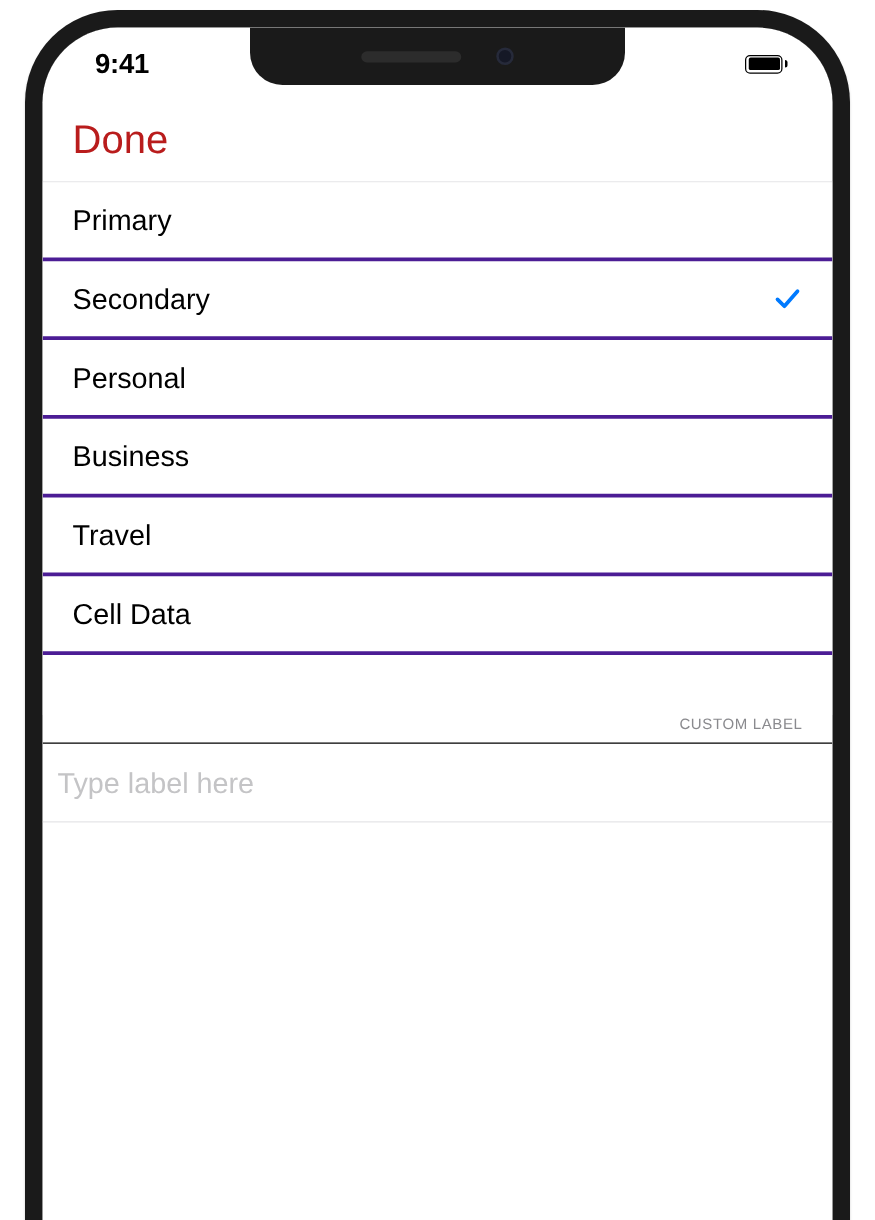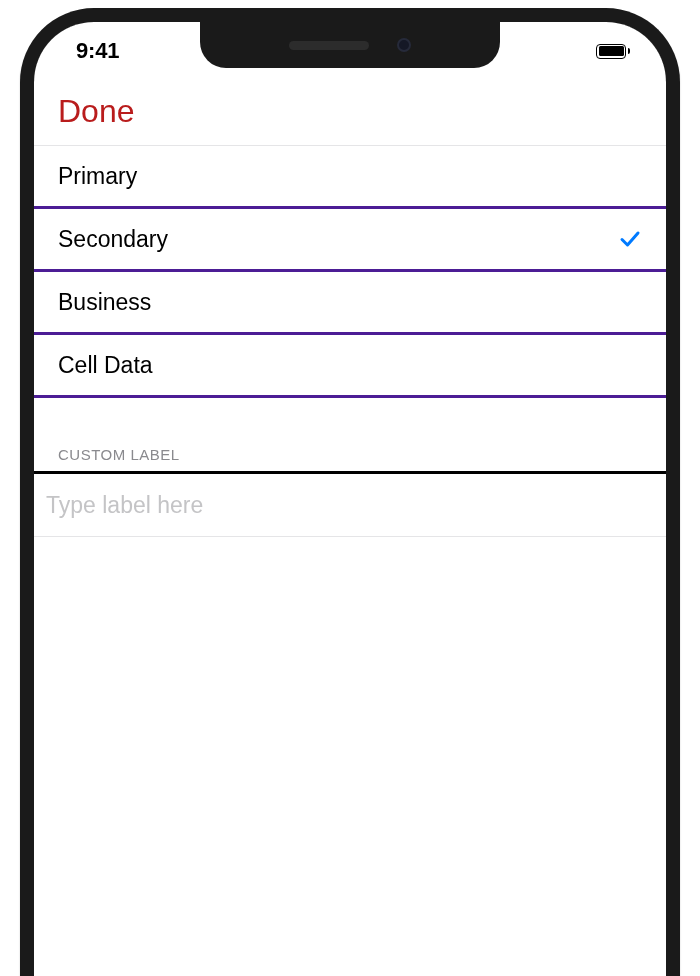--- a/index.html
+++ b/index.html
@@ -153,24 +153,25 @@
       display: block;
     }
 
     .section-gap {
       height: 48px;
       background: #fff;
     }
 
     .section-header {
       padding: 0 24px 8px;
-      font-size: 15px;
+      font-size: 12px;
       letter-spacing: 0.5px;
       color: #8a8a8e;
-      border-bottom: 3px solid #000000;
+      border-bottom: 1px solid #000000;
+      text-align: right;
     }
 
     .input-row {
       display: flex;
       align-items: center;
       padding: 0 12px;
       height: 63px;
       border-bottom: 1px solid #e5e5e7;
     }
     .input-row input {
@@ -221,25 +222,31 @@
 
       <div class="list-row">
         <span>Secondary</span>
         <span class="check">
           <svg width="24" height="24" viewBox="0 0 24 24" fill="none">
             <path d="M4 12.5 L9.5 18 L20 6" stroke="#007aff" stroke-width="3" stroke-linecap="round" stroke-linejoin="round"></path>
           </svg>
         </span>
       </div>
 
+      <div class="list-row">
+        <span>Personal</span>
+      </div>
 
       <div class="list-row">
         <span>Business</span>
       </div>
 
+      <div class="list-row">
+        <span>Travel</span>
+      </div>
 
       <div class="list-row">
         <span>Cell Data</span>
       </div>
 
     </div>
 
     <div class="section-gap"></div>
 
     <div class="section-header">CUSTOM LABEL</div>

